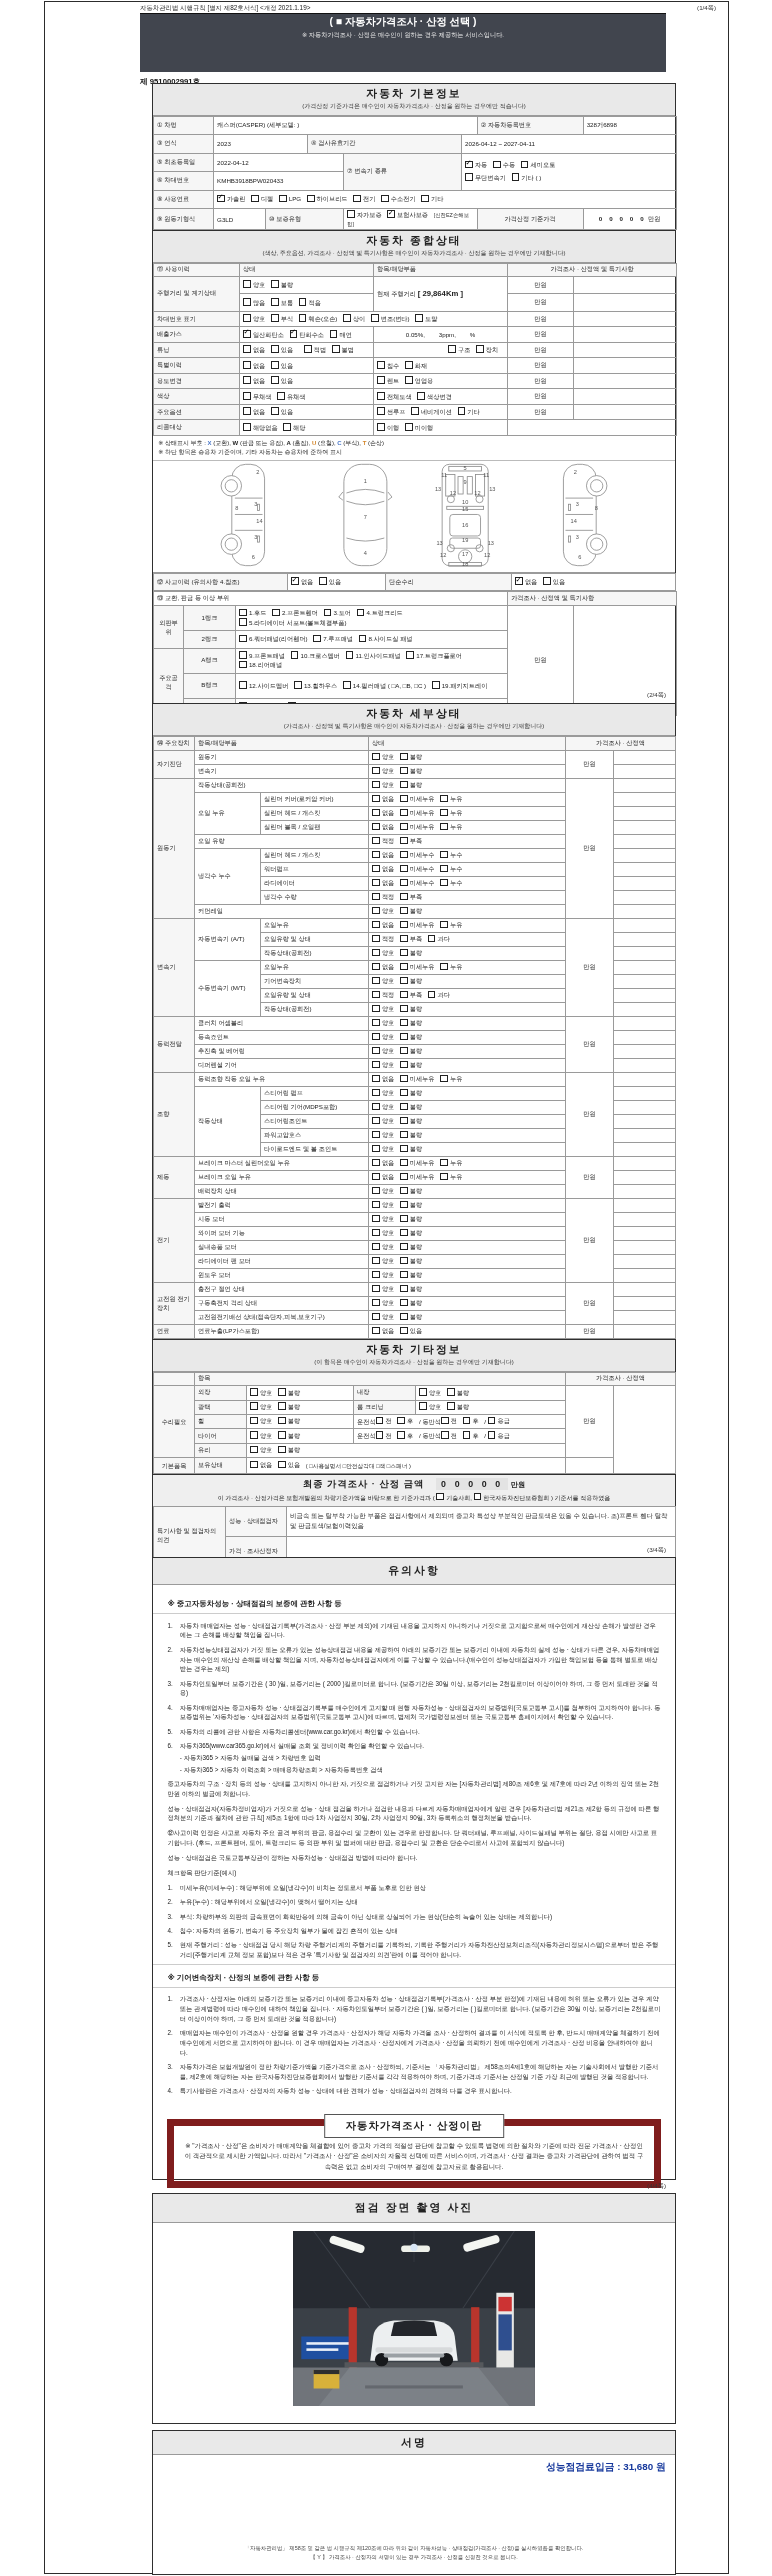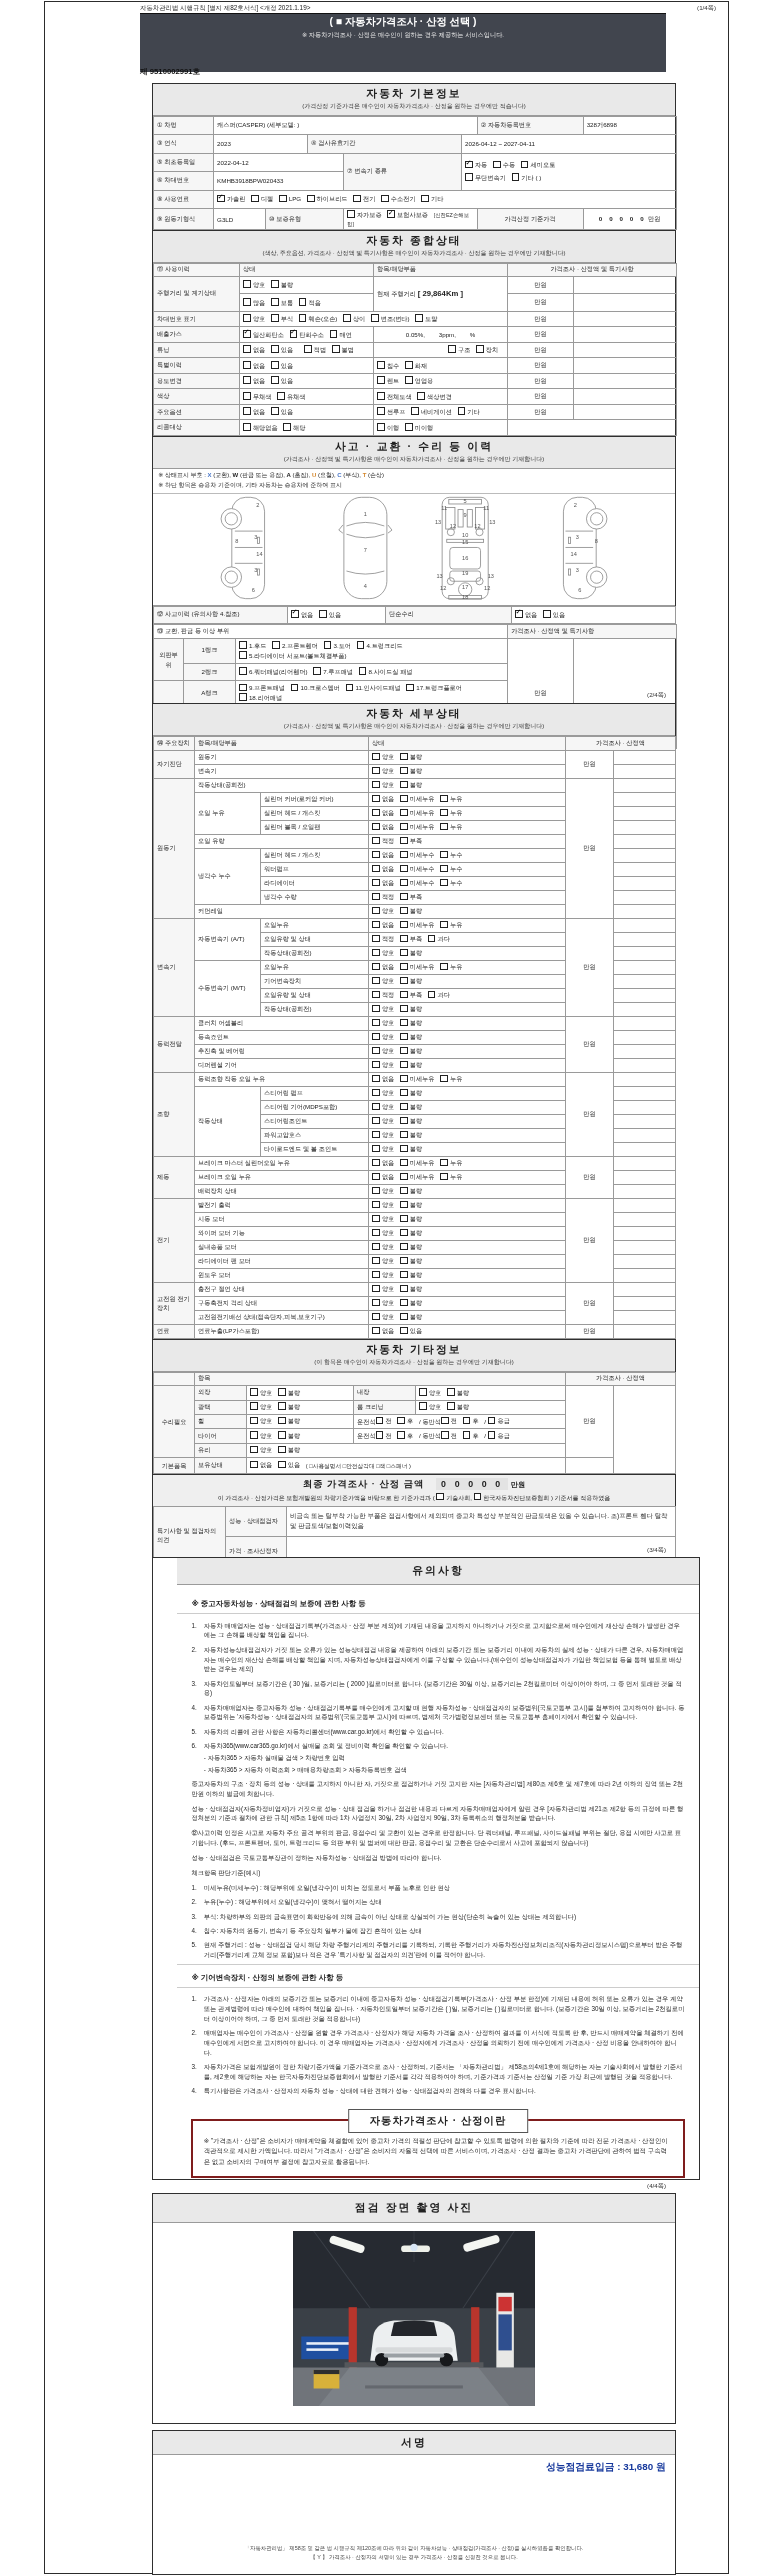--- a/index.html
+++ b/index.html
@@ -6,21 +6,21 @@
   .page{position:relative;width:773px;height:2576px;overflow:hidden;background:#fff;}
   .frame{position:absolute;left:44px;top:1px;width:683px;height:2571px;border:1px solid #2c2c2c;background:#fff;}
   .content{position:absolute;left:95px;top:0;width:526px;}
   .abs{position:absolute;}
   .pgmark{position:absolute;font-size:6.2px;color:#333;}
   
   .titlebar{position:absolute;left:0;top:11.3px;width:526px;height:58px;background:#41454e;border-top:1.5px solid #111;color:#fff;text-align:center;}
   .titlebar .t1{font-size:17px;font-weight:bold;letter-spacing:1px;margin-top:5.2px;}
   .titlebar .t2{font-size:10.3px;font-weight:bold;margin-top:1px;}
   .titlebar .t3{font-size:6.2px;margin-top:1.5px;color:#e8e8e8;}
-  .docno{position:absolute;left:0;top:65px;font-size:7.7px;font-weight:bold;color:#111;}
+  .docno{position:absolute;left:0;top:75px;font-size:7.7px;font-weight:bold;color:#111;}
   
   .box{position:absolute;left:12px;width:522px;border:1.5px solid #2f2f2f;background:#fff;}
   .sec-head{background:#e9e9e9;text-align:center;border-bottom:0.5px solid #9a9a9a;padding:3.1px 0 3.6px;}
   .sec-head .st{font-size:10.8px;font-weight:bold;letter-spacing:2.1px;color:#222;}
   .sec-head .sn{font-size:6px;color:#333;margin-top:1px;}
   table.frm{border-collapse:collapse;width:100%;table-layout:fixed;}
   table.frm td,table.frm th{border:0.5px solid #9a9a9a;font-size:6.2px;padding:1px 3.1px;vertical-align:middle;overflow:hidden;}
   td.lab{background:#f6f6f6;}
   td.ctr{text-align:center;}
   .small td{font-size:6px;}
@@ -31,21 +31,21 @@
   .legend{font-size:6px;padding:2.6px 5.2px;border-bottom:0.5px solid #bbb;line-height:1.6;}
   .vlabel{word-break:break-all;text-align:center;line-height:1.5;background:#f6f6f6;}
   
   .noti{padding:7.2px 14.4px 5.2px;font-size:6.3px;line-height:1.55;color:#222;}
   .noti .nh{font-size:7.5px;font-weight:bold;margin:5.2px 0 4.1px;}
   .noti hr{border:none;border-top:0.5px solid #ccc;margin:4.1px -14.4px 6.2px;}
   .noti .ni{display:flex;margin:0 0 4.6px;}
   .noti .ni .num{width:12.4px;flex:none;}
   .noti .ns{margin:-2.1px 0 4.1px 12.4px;}
   .noti .np{margin:0 0 5.2px;}
-  .infobox{border:2px solid #7f1d1d;margin:13.4px 14.4px 7.2px;padding:14.4px 10.3px 8.2px;position:relative;}
+  .infobox{border:7px solid #7f1d1d;margin:13.4px 14.4px 7.2px;padding:14.4px 10.3px 8.2px;position:relative;text-align:center;}
   .infobox .ib-title{position:absolute;left:50%;top:-12.4px;transform:translateX(-50%);border:1px solid #555;background:#fff;padding:4.1px 20.6px;font-size:10.3px;font-weight:bold;letter-spacing:1px;white-space:nowrap;}
   .infobox .ib-body{font-size:6.4px;line-height:1.7;}
   .bigdigits{display:inline-block;background:#e3e3e3;padding:1px 5.2px;font-size:8.8px;font-weight:bold;letter-spacing:3.1px;}
   .finalbar{border-top:1.5px solid #2f2f2f;background:#efefef;text-align:center;padding:3.1px 0 3.1px;}
   .finalbar .fl{font-size:9.3px;font-weight:bold;letter-spacing:1px;margin-right:9.3px;}
   .finalbar .note{font-size:6px;margin-top:2.1px;color:#222;}
   .fee{color:#16389c;font-size:9.8px;font-weight:bold;}
   .foot{font-size:5.4px;color:#444;text-align:center;line-height:1.7;}
   svg text{font-family:"Liberation Sans","DejaVu Sans",sans-serif;}
 </style>
@@ -203,24 +203,20 @@
       </tr>
       <tr style="height:15.5px">
         <td class="lab">리콜대상</td>
         <td><span class="opt"><span class="cb"></span><span>해당없음</span></span><span class="opt"><span class="cb"></span><span>해당</span></span></td>
         <td><span class="opt"><span class="cb"></span><span>이행</span></span><span class="opt"><span class="cb"></span><span>미이행</span></span></td>
         <td colspan="2"></td>
       </tr>
     </tbody>
           </table>
 
-    <div class="sec-head" style="border-top:1px solid #2f2f2f">
-      <div class="st">사고 · 교환 · 수리 등 이력</div>
-      <div class="sn">(가격조사 · 산정액 및 특기사항은 매수인이 자동차가격조사 · 산정을 원하는 경우에만 기재합니다)</div>
-    </div>
     <div class="legend">
       <div id="legend-line1"><span style="color: rgb(34, 34, 34); font-weight: normal;">※ 상태표시 부호 : </span><span style="color: rgb(74, 119, 201); font-weight: bold;">X</span><span style="color: rgb(34, 34, 34); font-weight: normal;"> (교환), </span><span style="color: rgb(34, 34, 34); font-weight: bold;">W</span><span style="color: rgb(34, 34, 34); font-weight: normal;"> (판금 또는 용접), </span><span style="color: rgb(34, 34, 34); font-weight: bold;">A</span><span style="color: rgb(34, 34, 34); font-weight: normal;"> (흠집), </span><span style="color: rgb(212, 134, 42); font-weight: bold;">U</span><span style="color: rgb(34, 34, 34); font-weight: normal;"> (요철), </span><span style="color: rgb(74, 119, 201); font-weight: bold;">C</span><span style="color: rgb(34, 34, 34); font-weight: normal;"> (부식), </span><span style="color: rgb(212, 134, 42); font-weight: bold;">T</span><span style="color: rgb(34, 34, 34); font-weight: normal;"> (손상)</span></div>
       <div>※ 하단 항목은 승용차 기준이며, 기타 자동차는 승용차에 준하여 표시</div>
     </div>
 
     <div style="border-bottom:0.5px solid #9a9a9a;">
       <svg width="522" height="109" viewBox="0 0 1020 212">
         <g fill="none" stroke="#8a8a8a" stroke-width="1.6">
 
           <rect x="154" y="6" width="64" height="198" rx="27"></rect>
@@ -711,21 +707,21 @@
       <tr style="height:30px">
         <td class="lab">가격 · 조사산정자</td>
         <td></td>
       </tr>
     </tbody>
           </table>
   </div>
 
   <div class="pgmark" style="top:1544px;right:0;">(3/4쪽)</div>
 
-  <div class="box" style="top:1555px;height:621px;padding-left:24px;">
+  <div class="box" style="top:1555px;height:621px;">
     <div class="sec-head" style="padding:6.2px 0">
       <div class="st">유의사항</div>
     </div>
     <div class="noti" id="notices">
             <div class="nh">※ 중고자동차성능 · 상태점검의 보증에 관한 사항 등</div>
             <hr>
             <div class="ni">
               <span class="num">1.</span>
               <span>자동차 매매업자는 성능 · 상태점검기록부(가격조사 · 산정 부분 제외)에 기재된 내용을 고지하지 아니하거나 거짓으로 고지함으로써 매수인에게 재산상 손해가 발생한 경우에는 그 손해를 배상할 책임을 집니다.</span>
             </div>

